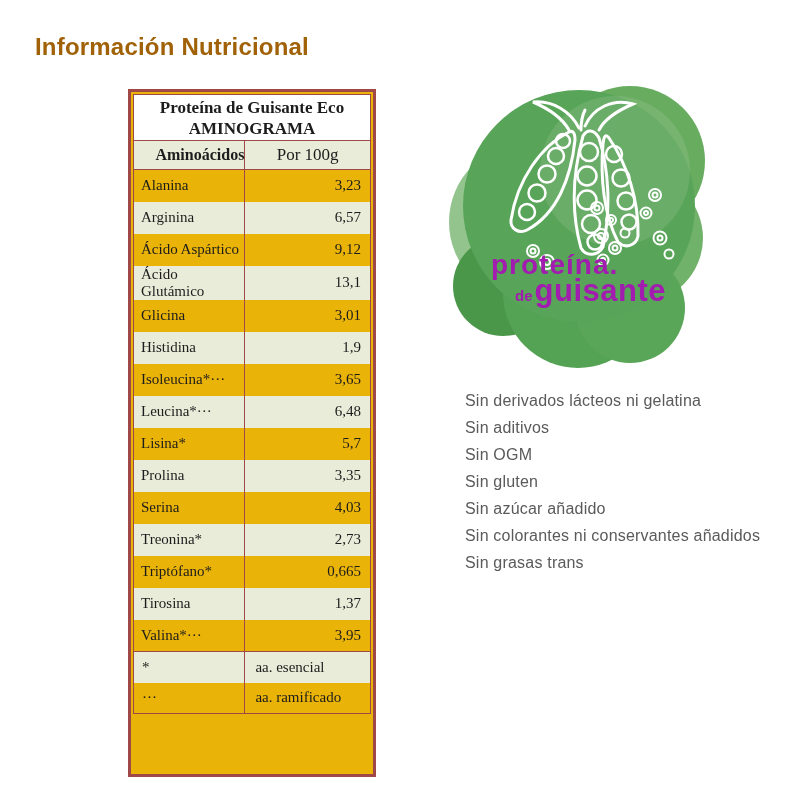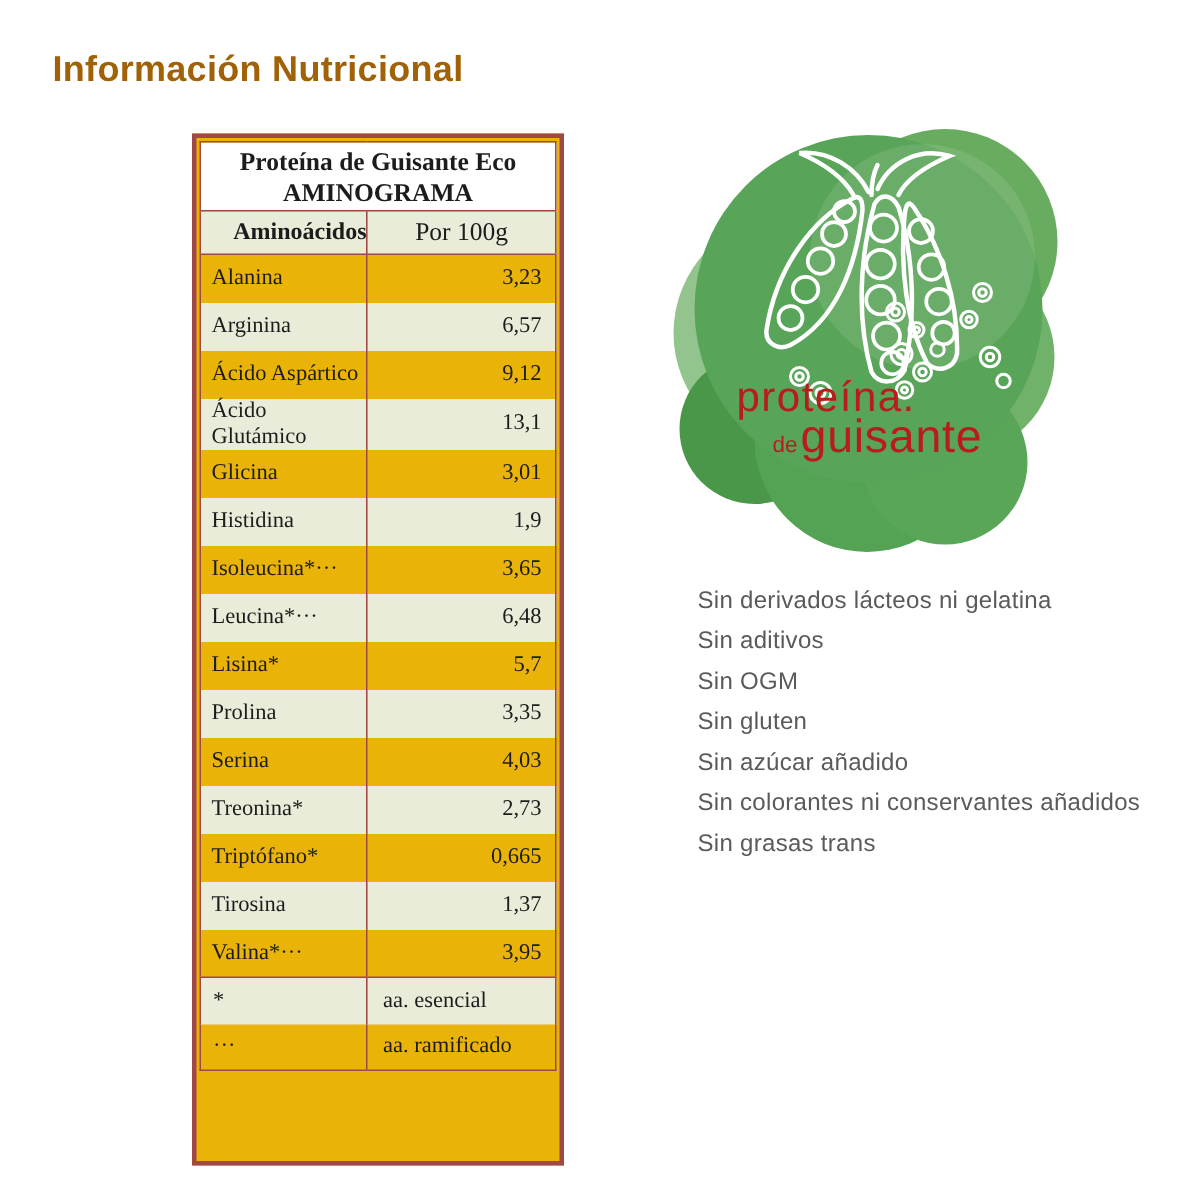--- a/index.html
+++ b/index.html
@@ -50,21 +50,21 @@
   .logo .blob{position:absolute;border-radius:50%;}
   .b-light-left {left:-6px;top:55px;width:158px;height:158px;background:#93c48e;}
   .b-topright   {left:100px;top:-2px;width:150px;height:150px;background:#68ac60;}
   .b-right      {left:118px;top:85px;width:130px;height:130px;background:#71b26a;}
   .b-darkbl     {left:-2px;top:148px;width:100px;height:100px;background:#4b9749;}
   .b-bottom     {left:48px;top:130px;width:150px;height:150px;background:#54a254;}
   .b-bottomright{left:120px;top:165px;width:110px;height:110px;background:#5aa658;}
   .b-main       {left:8px;top:2px;width:232px;height:232px;background:#58a458;}
   .b-sheen      {left:85px;top:8px;width:150px;height:150px;background:rgba(255,255,255,.10);}
   .logo svg{position:absolute;left:0;top:0;}
-  .logo-text{position:absolute;left:30px;top:163px;color:#b91c1c;font-weight:normal;}
+  .logo-text{position:absolute;left:30px;top:163px;color:#a21caf;font-weight:bold;}
   .logo-line1{font-size:28px;letter-spacing:1px;margin-left:6px;line-height:28px;}
   .logo-line2{display:flex;align-items:baseline;margin-left:30px;margin-top:-3px;}
   .logo-de{font-size:15px;margin-right:2px;}
   .logo-guisante{font-size:31px;letter-spacing:.5px;line-height:30px;}
   
   .claims{
     position:absolute;left:465px;top:387px;
     font-size:16px;line-height:27px;color:#5a5a5a;letter-spacing:.2px;
   }
 </style>

